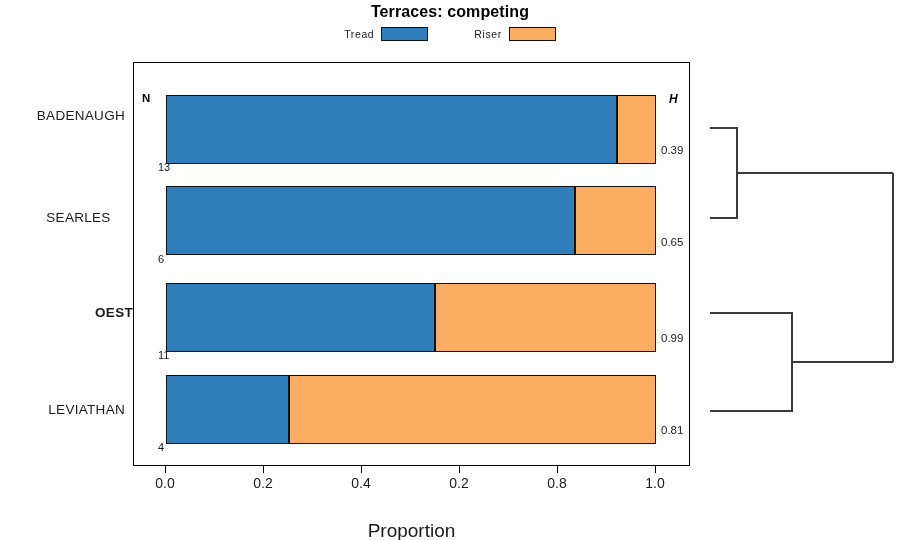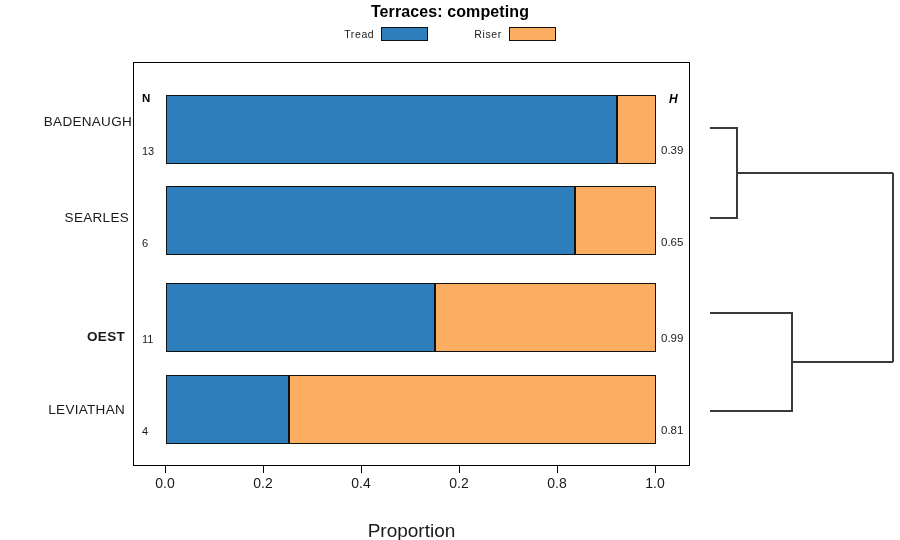--- a/index.html
+++ b/index.html
@@ -91,24 +91,25 @@
     font-size: 13.5px;
     color: #1a1a1a;
     white-space: nowrap;
     letter-spacing: 0.3px;
   }
   .taxon-label.highlight { font-weight: bold; }
 
   
   .n-value {
     position: absolute;
-    left: 142px;
+    left: 158px;
     font-size: 11px;
     color: #1a1a1a;
     text-align: left;
+    margin-top: 16px;
   }
   #n-header {
     position: absolute;
     left: 142px;
     top: 92px;
     font-size: 11.5px;
     font-weight: bold;
     font-style: normal;
     color: #000000;
   }
@@ -195,23 +196,23 @@
     <div class="bar-row" id="row-2" style="top:220px">
       <div class="bar-seg tread" id="seg-2-t" style="width: 269.01px; background: rgb(46, 126, 187);"></div>
       <div class="bar-seg riser" id="seg-2-r" style="width: 220.99px; background: rgb(251, 174, 97);"></div>
     </div>
     <div class="bar-row" id="row-3" style="top:312px">
       <div class="bar-seg tread" id="seg-3-t" style="width: 122.99px; background: rgb(46, 126, 187);"></div>
       <div class="bar-seg riser" id="seg-3-r" style="width: 367.01px; background: rgb(251, 174, 97);"></div>
     </div>
   </div>
 
-  <div class="taxon-label" style="top:114px; right:auto; left:0; width:125px; text-align:right;padding-left:7px;">BADENAUGH</div>
-  <div class="taxon-label" style="top:210px; right:auto; left:4px; width:125px; text-align:right;">SEARLES</div>
-  <div class="taxon-label highlight" style="top:305px; right:auto; left:0; width:125px; text-align:right;margin-top:24px;">OEST</div>
+  <div class="taxon-label" style="top:108px; right:auto; left:0; width:125px; text-align:right;">BADENAUGH</div>
+  <div class="taxon-label" style="top:210px; right:auto; left:16px; width:125px; text-align:center;">SEARLES</div>
+  <div class="taxon-label highlight" style="top:305px; right:auto; left:8px; width:125px; text-align:right;">OEST</div>
   <div class="taxon-label" style="top:402px; right:auto; left:0; width:125px; text-align:right;">LEVIATHAN</div>
 
   <div id="n-header">N</div>
   <div class="n-value" style="top:145px">13</div>
   <div class="n-value" style="top:237px">6</div>
   <div class="n-value" style="top:333px">11</div>
   <div class="n-value" style="top:425px">4</div>
 
   <div id="h-header">H</div>
   <div class="h-value" style="top:144px">0.39</div>

